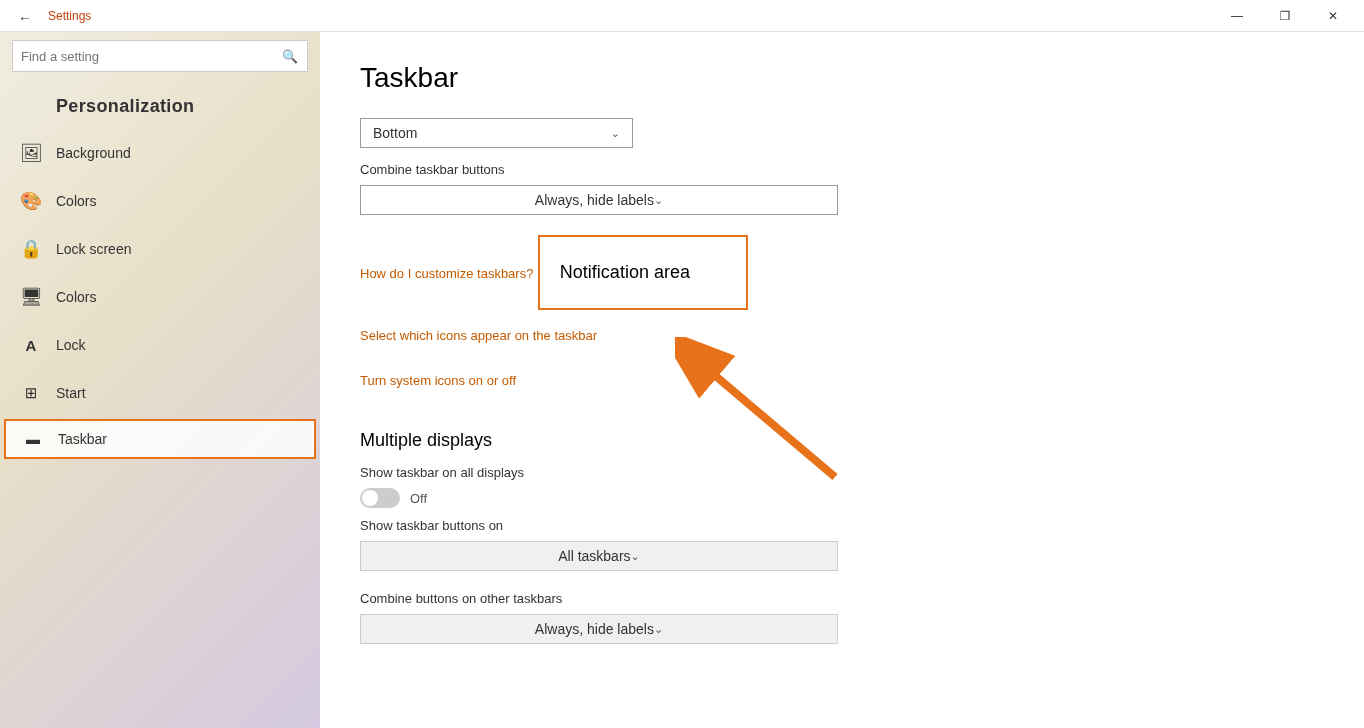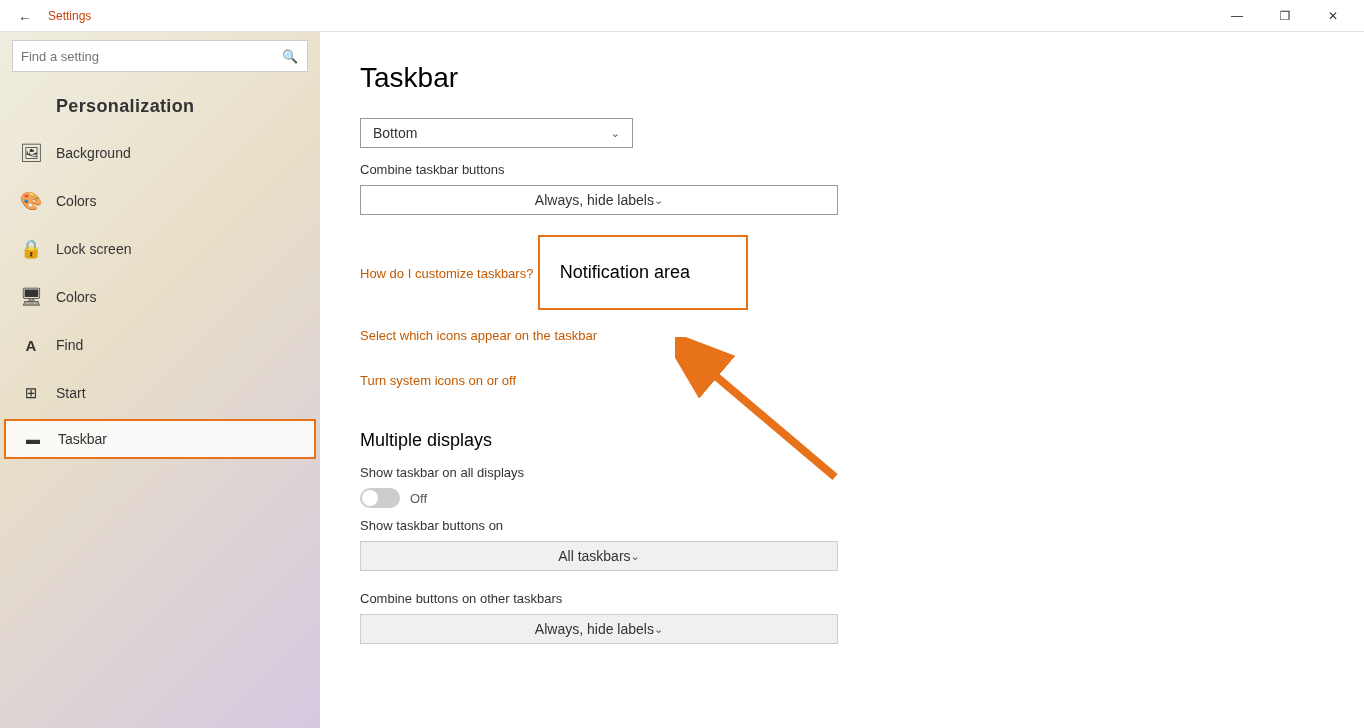--- a/index.html
+++ b/index.html
@@ -119,21 +119,21 @@
       <div class="nav-item">
         <span class="nav-icon">🔒</span>
         <span class="nav-label">Lock screen</span>
       </div>
       <div class="nav-item">
         <span class="nav-icon">🖥</span>
         <span class="nav-label">Colors</span>
       </div>
       <div class="nav-item">
         <span class="nav-icon" style="font-size:15px;font-weight:600;">A</span>
-        <span class="nav-label">Find</span>
+        <span class="nav-label">Lock</span>
       </div>
       <div class="nav-item">
         <span class="nav-icon" style="font-size:15px;">⊞</span>
         <span class="nav-label">Start</span>
       </div>
 
       <div style="margin: 2px 4px; border: 2.5px solid #e8721a; background: rgba(255,255,255,0.85);">
         <div class="nav-item" style="padding: 10px 16px; height: auto;">
           <span class="nav-icon" style="font-size:14px;">▬</span>
           <span class="nav-label">Taskbar</span>

